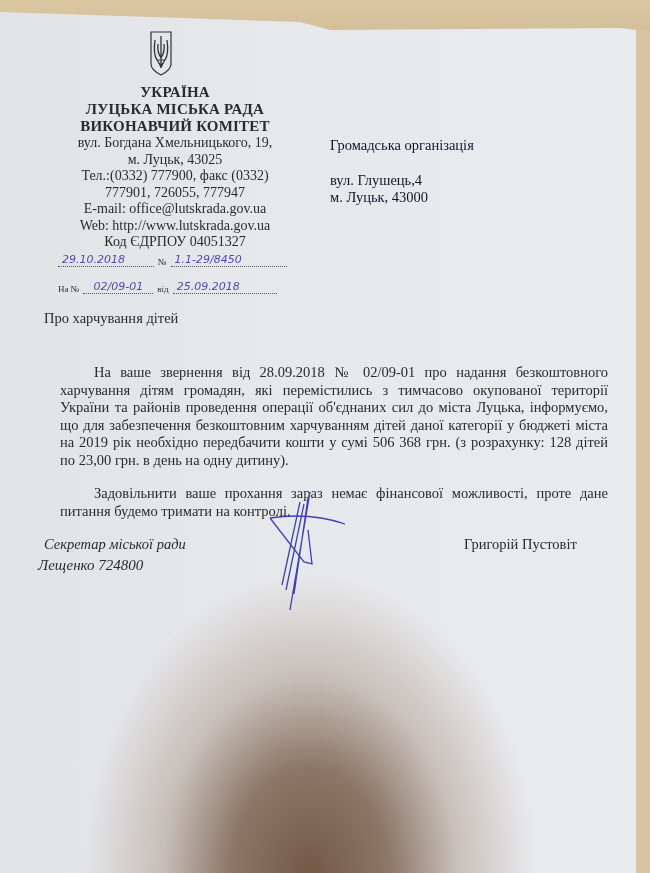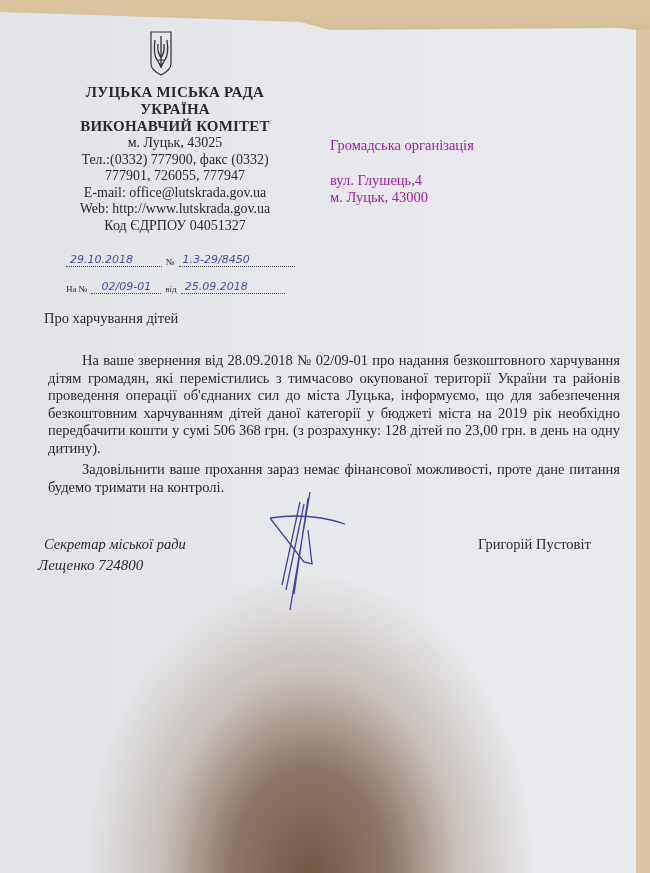--- a/index.html
+++ b/index.html
@@ -27,42 +27,42 @@
   }
   .letterhead {
     position: absolute; left: 50px; top: 84px; width: 250px; text-align: center;
     color: #2b2b2b;
   }
   .lh-bold { font-weight: bold; font-size: 15px; line-height: 17px; letter-spacing: 0.2px; }
   .lh-line { font-size: 14px; line-height: 16.5px; }
   .handwritten { color: #4a4bb5; font-family: "DejaVu Sans", sans-serif; font-style: italic; font-size: 11px; }
   .regline {
     position: absolute; left: 58px; display: flex; align-items: flex-end; gap: 4px;
-    font-size: 9px; color: #333; margin-left: 8px;
+    font-size: 9px; color: #333;
   }
   .regline .field {
     border-bottom: 1px dotted #555; padding: 0 4px; height: 13px; line-height: 13px;
   }
   .recipient {
-    position: absolute; left: 330px; top: 137px; color: #a21caf;
+    position: absolute; left: 330px; top: 137px; color: #0f172a;
     font-size: 14.5px; line-height: 17.5px;
   }
   .subject {
     position: absolute; left: 44px; top: 310px; font-size: 14.5px; color: #2b2b2b;
   }
   .body-text {
     position: absolute; left: 44px; top: 348px; width: 580px; color: #2b2b2b;
     font-size: 14.5px; line-height: 17.5px; text-align: justify;
   }
-  .body-text p { margin: 4px; text-indent: 34px; }
+  .body-text p { margin: 16px; text-indent: 34px; }
   .sig-title {
     position: absolute; left: 44px; top: 536px; font-size: 14.5px; font-style: italic; color: #2b2b2b;
   }
   .sig-name {
-    position: absolute; left: 464px; top: 536px; font-size: 14.5px; color: #2b2b2b; margin-left: 14px;
+    position: absolute; left: 464px; top: 536px; font-size: 14.5px; color: #2b2b2b;
   }
   .executor {
     position: absolute; left: 38px; top: 557px; font-size: 15px; font-style: italic; color: #2b2b2b;
   }
   .signature {
     position: absolute; left: 260px; top: 490px; width: 110px; height: 130px;
   }
 </style>
 </head>
 <body>
@@ -70,35 +70,36 @@
 <div class="desk-top"></div>
 <div class="paper"></div>
 
 <svg class="crest" viewBox="0 0 24 46">
   <path d="M2 2 H22 V34 Q22 40 12 45 Q2 40 2 34 Z" fill="none" stroke="#333" stroke-width="1.2"></path>
   <path d="M12 6 L12 36 M6 10 Q4 24 8 30 L12 36 L16 30 Q20 24 18 10 M9 14 Q8 22 12 28 Q16 22 15 14" fill="none" stroke="#333" stroke-width="1.3"></path>
   <path d="M8 30 H16 M10 33 L12 38 L14 33" fill="none" stroke="#333" stroke-width="1"></path>
 </svg>
 
 <div class="letterhead">
+  <div class="lh-bold">УКРАЇНА</div>
   <div class="lh-bold">ЛУЦЬКА МІСЬКА РАДА</div>
-  <div class="lh-bold">УКРАЇНА</div>
   <div class="lh-bold">ВИКОНАВЧИЙ КОМІТЕТ</div>
+  <div class="lh-line">вул. Богдана Хмельницького, 19,</div>
   <div class="lh-line">м. Луцьк, 43025</div>
   <div class="lh-line">Тел.:(0332) 777900, факс (0332)</div>
   <div class="lh-line">777901, 726055, 777947</div>
   <div class="lh-line">E-mail: office@lutskrada.gov.ua</div>
   <div class="lh-line">Web: http://www.lutskrada.gov.ua</div>
   <div class="lh-line">Код ЄДРПОУ 04051327</div>
 </div>
 
 <div class="regline" style="top:253px;">
   <span class="field handwritten" style="width:88px;">29.10.2018</span>
   <span>№</span>
-  <span class="field handwritten" style="width:108px;">1.3-29/8450</span>
+  <span class="field handwritten" style="width:108px;">1.1-29/8450</span>
 </div>
 <div class="regline" style="top:280px;">
   <span>На №</span>
   <span class="field handwritten" style="width:62px;text-align:center;">02/09-01</span>
   <span>від</span>
   <span class="field handwritten" style="width:96px;">25.09.2018</span>
 </div>
 
 <div class="recipient">
   <div>Громадська організація</div>

